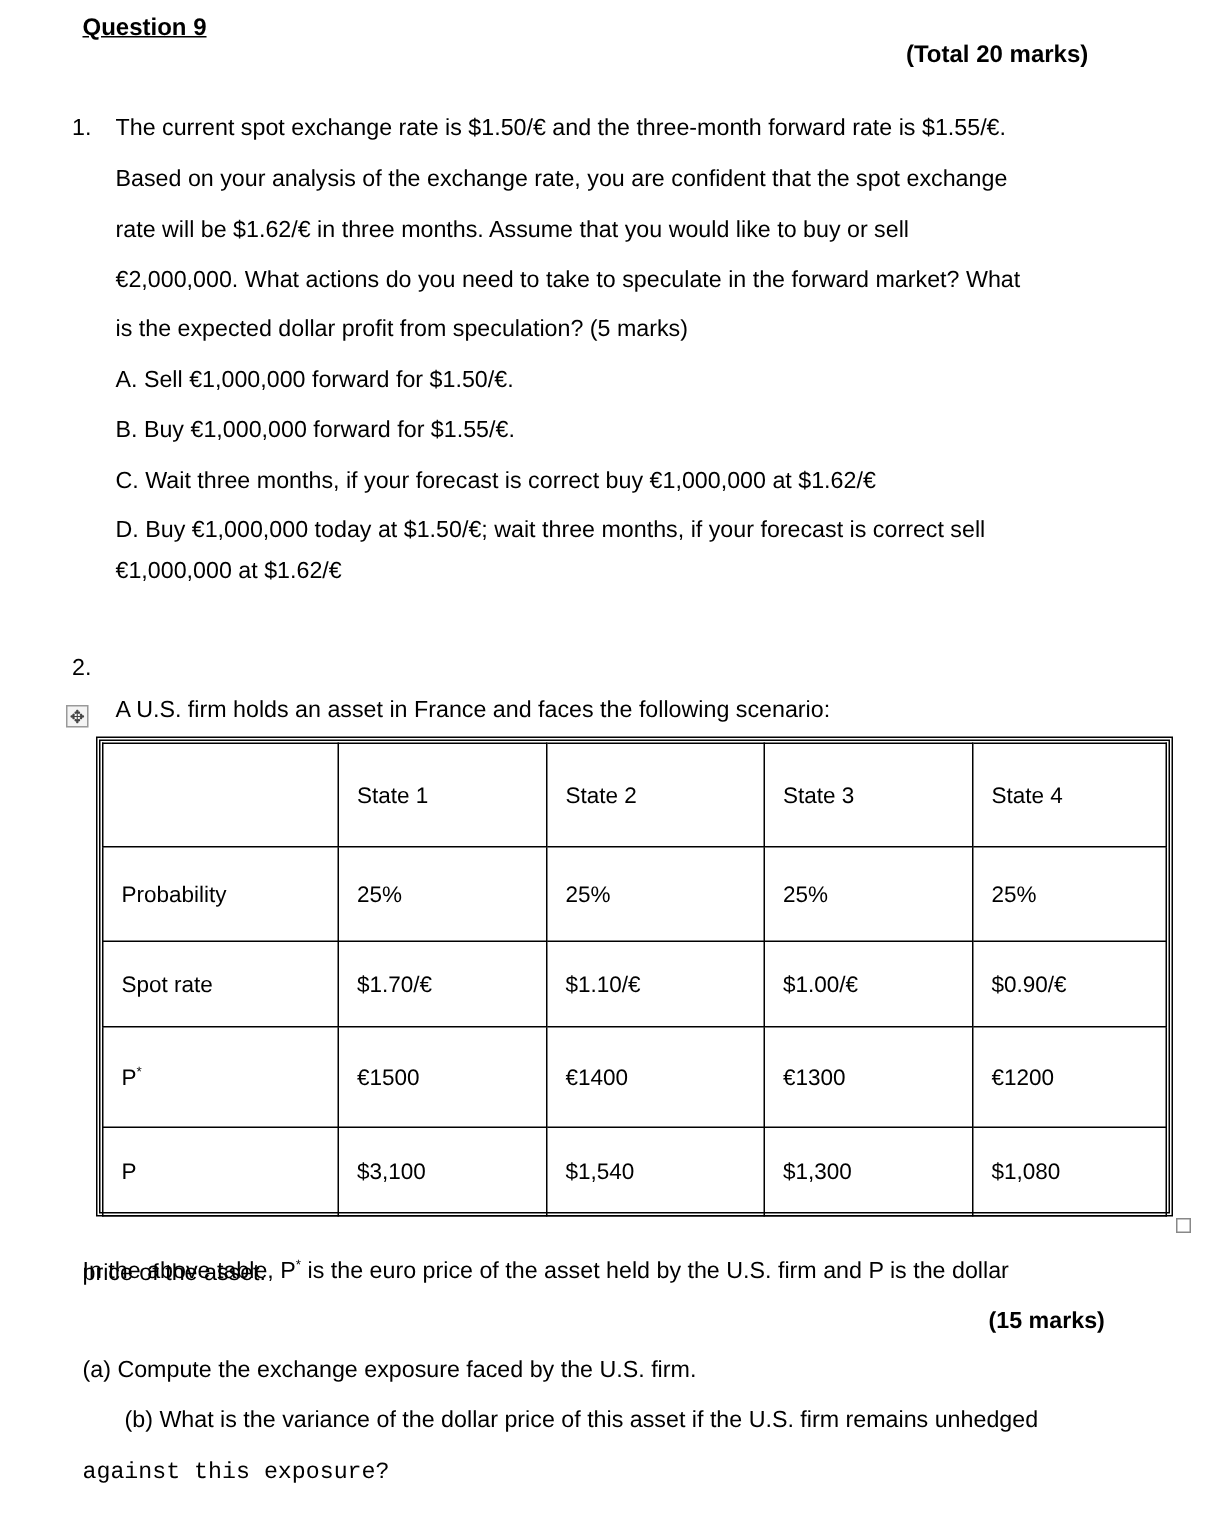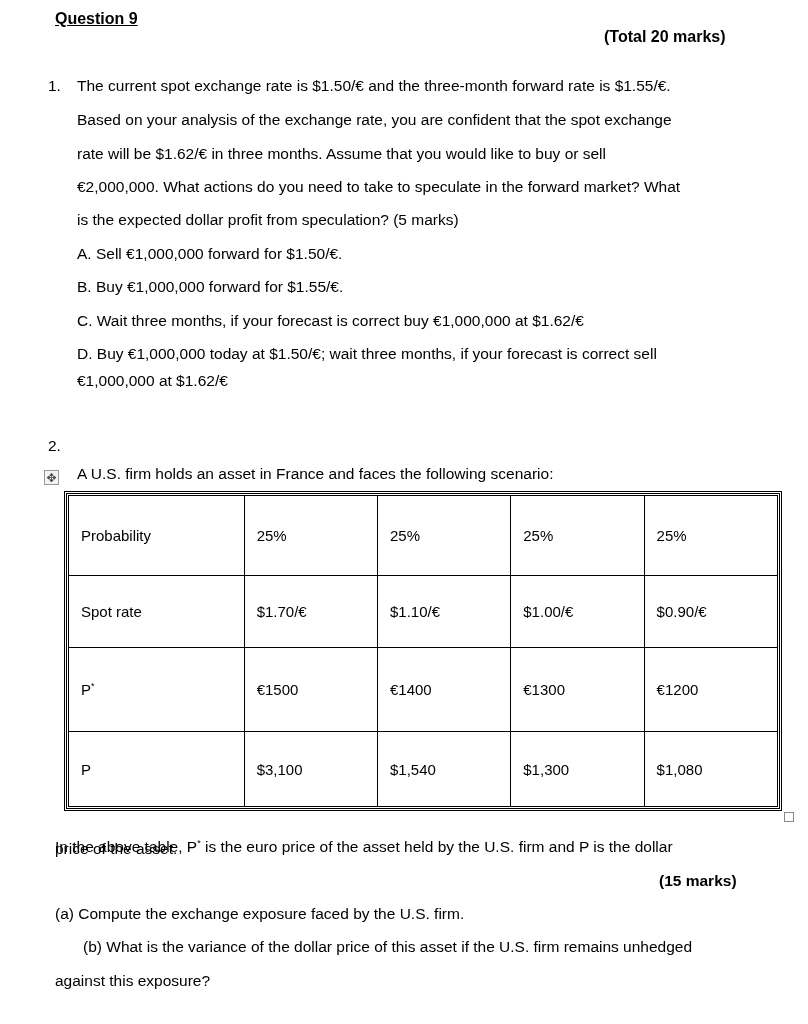--- a/index.html
+++ b/index.html
@@ -47,20 +47,27 @@
 <div class="abs line" style="top:372px;">€1,000,000 at $1.62/€</div>
 
 <div class="abs num" style="top:437px;">2.</div>
 <div class="abs line" style="top:437px;margin-top:28px;">A U.S. firm holds an asset in France and faces the following scenario:</div>
 
 <div class="handle">✥</div>
 
 <div class="tbl-outer">
   <table>
     <tbody>
+        <tr class="row-head">
+      <td class="c0"></td>
+      <td class="c1">State 1</td>
+      <td class="c2">State 2</td>
+      <td class="c3">State 3</td>
+      <td>State 4</td>
+    </tr>
     <tr class="row-prob">
       <td>Probability</td>
       <td>25%</td>
       <td>25%</td>
       <td>25%</td>
       <td>25%</td>
     </tr>
     <tr class="row-spot">
       <td>Spot rate</td>
       <td>$1.70/€</td>
@@ -86,13 +93,13 @@
     </table>
 </div>
 
 <div class="resize"></div>
 
 <div class="abs" style="left:55px; top:838px;"><span>In the above table, P</span><sup>*</sup><span> is the euro price of the asset held by the U.S. firm and P is the dollar</span></div>
 <div class="abs" style="left:55px; top:840px;">price of the asset.</div>
 <div class="abs" style="left:659px; top:872px; font-weight:bold;">(15 marks)</div>
 <div class="abs" style="left:55px; top:905px;">(a) Compute the exchange exposure faced by the U.S. firm.</div>
 <div class="abs" style="left:55px; top:938px;margin-left:28px;">(b) What is the variance of the dollar price of this asset if the U.S. firm remains unhedged</div>
-<div class="abs" style="left:55px; top:972px;">against this exposure?</div>
+<div class="abs" style="left:55px; top:972px;font-family:Liberation Mono, monospace;">against this exposure?</div>
 
 </body></html>

